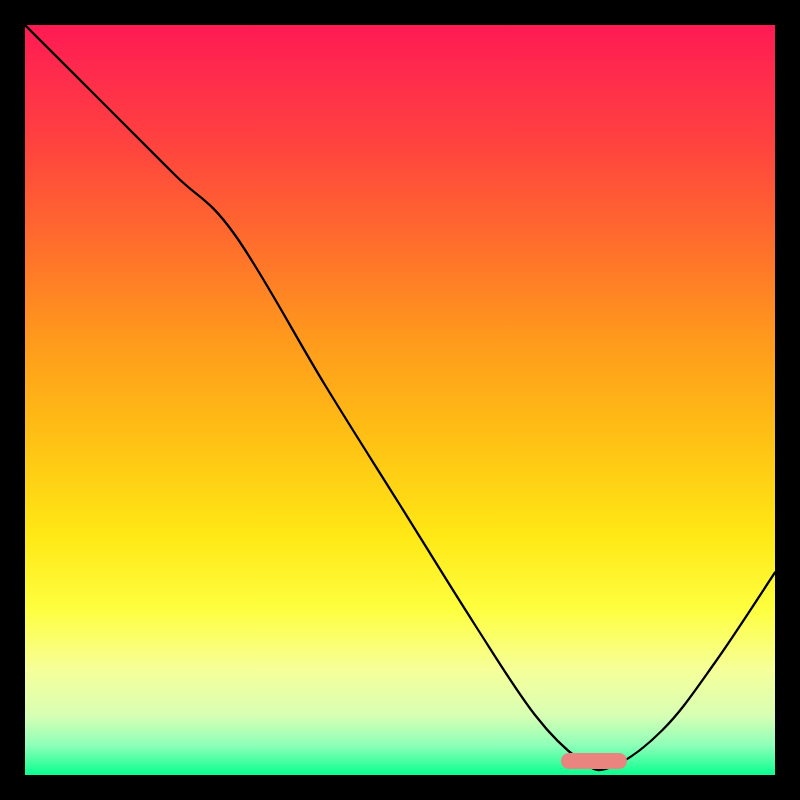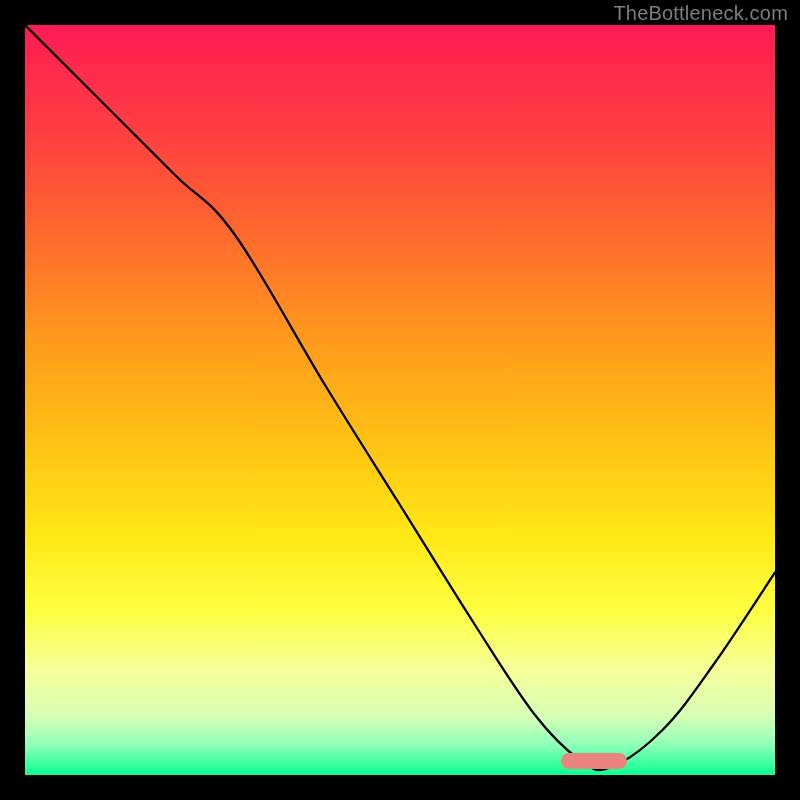--- a/index.html
+++ b/index.html
@@ -71,21 +71,20 @@
     font-size: 20px;
     font-weight: 500;
     letter-spacing: 0.2px;
     user-select: none;
   }
 </style>
 </head>
 <body>
 
 <div class="frame">
-  <div class="watermark">TheBottleneck.com</div>
 
   <div class="plot">
     <div class="gradient"></div>
 
     <svg class="curve-svg" viewBox="0 0 750 750" preserveAspectRatio="none">
       <path class="curve-path" d="M 0.0 0.0 C 13.5 13.5, 48.0 48.0, 75.0 75.0 C 102.0 102.0, 125.7 125.7, 150.0 150.0 C 174.3 174.3, 183.0 172.2, 210.0 210.0 C 237.0 247.8, 270.3 311.4, 300.0 360.0 C 329.7 408.6, 348.0 436.8, 375.0 480.0 C 402.0 523.2, 425.7 562.2, 450.0 600.0 C 474.3 637.8, 491.1 665.7, 510.0 690.0 C 528.9 714.3, 541.5 725.5, 555.0 735.0 C 568.5 744.5, 570.1 747.9, 585.0 742.5 C 599.9 737.1, 618.6 723.9, 637.5 705.0 C 656.4 686.1, 669.8 665.9, 690.0 637.5 C 710.3 609.1, 739.2 563.7, 750.0 547.5"></path>
     </svg>
 
     <div class="marker" style="left: 71.5%; top: 97%; width: 8.8%; height: 2.2%; background: rgb(233, 133, 126);"></div>
   </div>

